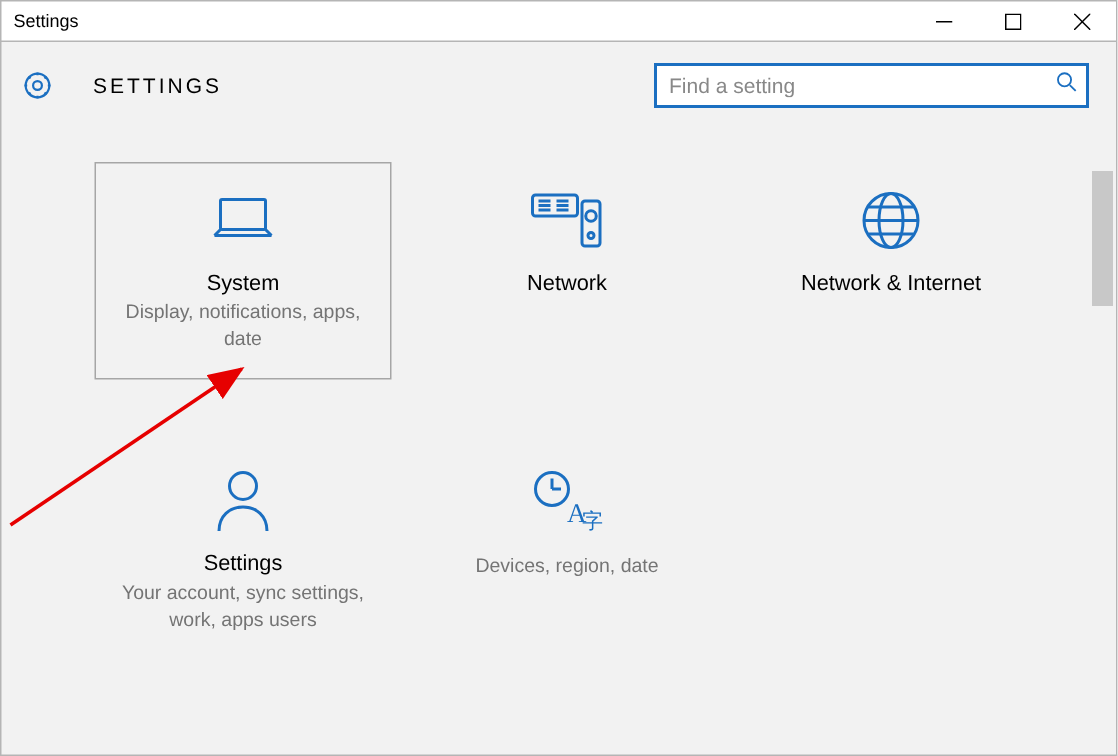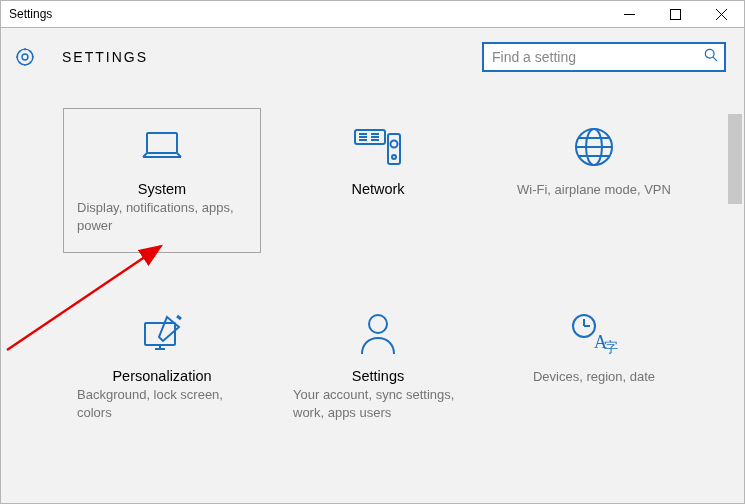--- a/index.html
+++ b/index.html
@@ -63,21 +63,21 @@
     letter-spacing: 2px;
     font-weight: 400;
     margin-left: 26px;
     color: #000;
   }
   .search-wrap {
     margin-left: auto;
     position: relative;
   }
   .search {
-    width: 244px;
+    width: 290px;
     height: 30px;
     border: 2px solid #1b6fc1;
     background: #fff;
     font-size: 14px;
     padding: 0 30px 0 8px;
     outline: none;
     color: #333;
   }
   .search::placeholder { color: #888; font-style: normal; }
   .search-icon {
@@ -105,21 +105,21 @@
     padding: 22px 56px 0 62px;
     display: grid;
     grid-template-columns: repeat(3, 198px);
     column-gap: 18px;
     row-gap: 42px;
   }
   .tile {
     display: flex;
     flex-direction: column;
     align-items: center;
-    text-align: left;
+    text-align: center;
     padding: 14px 8px 18px 8px;
     border: 1px solid transparent;
   }
   .tile.selected {
     border: 1px solid #a6a6a6;
   }
   .tile .icon-slot {
     width: 48px; height: 48px;
     display: flex; align-items: center; justify-content: center;
     color: #1b6fc1;
@@ -199,21 +199,21 @@
 
       <div class="tile selected">
         <div class="icon-slot">
           <svg width="46" height="40" viewBox="0 0 46 40" fill="none" stroke="#1b6fc1" stroke-width="2">
             <rect x="8" y="6" width="30" height="20" rx="1"></rect>
             <path d="M4 30h38"></path>
             <path d="M8 26 4 30M38 26l4 4"></path>
           </svg>
         </div>
         <div class="tile-title">System</div>
-        <div class="tile-desc">Display, notifications, apps, power</div>
+        <div class="tile-desc">Display, notifications, apps, date</div>
       </div>
 
       <div class="tile">
         <div class="icon-slot">
           <svg width="50" height="42" viewBox="0 0 50 42" fill="none" stroke="#1b6fc1" stroke-width="2">
             <rect x="2" y="4" width="30" height="14" rx="2"></rect>
             <line x1="6" y1="8" x2="14" y2="8"></line>
               <line x1="6" y1="11" x2="14" y2="11"></line>
               <line x1="6" y1="14" x2="14" y2="14"></line>
             <line x1="18" y1="8" x2="26" y2="8"></line>
@@ -229,36 +229,23 @@
 
       <div class="tile">
         <div class="icon-slot">
           <svg width="44" height="44" viewBox="0 0 44 44" fill="none" stroke="#1b6fc1" stroke-width="2">
             <circle cx="22" cy="22" r="18"></circle>
             <ellipse cx="22" cy="22" rx="8" ry="18"></ellipse>
             <line x1="4" y1="22" x2="40" y2="22"></line>
             <path d="M7 13h30M7 31h30"></path>
           </svg>
         </div>
-        <div class="tile-desc">Wi-Fi, airplane mode, VPN</div>
-      </div>
-
-      <div class="tile">
-        <div class="icon-slot">
-          <svg width="46" height="42" viewBox="0 0 46 42" fill="none" stroke="#1b6fc1" stroke-width="2">
-            <rect x="6" y="10" width="30" height="22" rx="1"></rect>
-            <line x1="16" y1="36" x2="26" y2="36"></line>
-              <line x1="21" y1="32" x2="21" y2="36"></line>
-            <path d="M28 4l12 10-16 14-4-4z"></path>
-            <path d="M38 3l4 3" stroke-width="3"></path>
-          </svg>
-        </div>
-        <div class="tile-title">Personalization</div>
-        <div class="tile-desc">Background, lock screen, colors</div>
-      </div>
+        <div class="tile-title">Network &amp; Internet</div>
+      </div>
+
 
       <div class="tile">
         <div class="icon-slot">
           <svg width="40" height="44" viewBox="0 0 40 44" fill="none" stroke="#1b6fc1" stroke-width="2">
             <circle cx="20" cy="12" r="9"></circle>
             <path d="M4 42c0-10 7-16 16-16s16 6 16 16"></path>
           </svg>
         </div>
         <div class="tile-title">Settings</div>
         <div class="tile-desc">Your account, sync settings, work, apps users</div>

